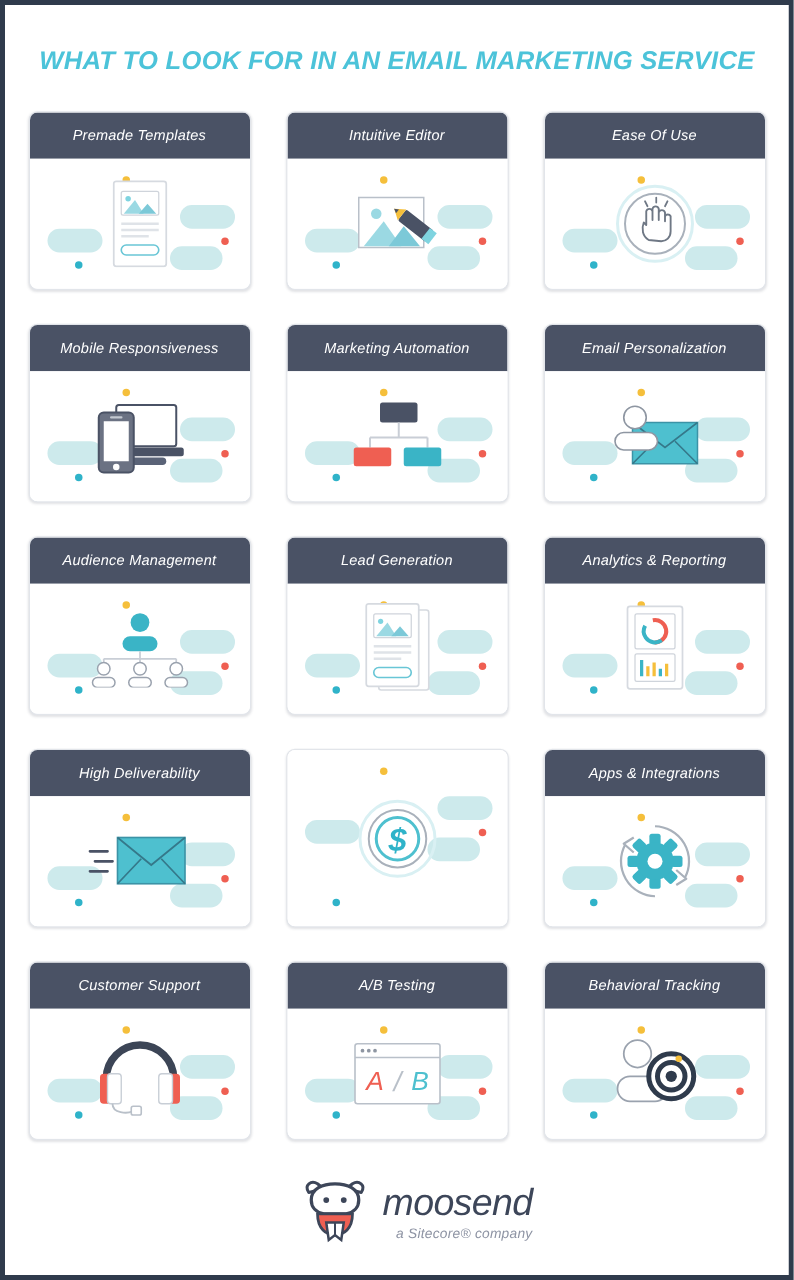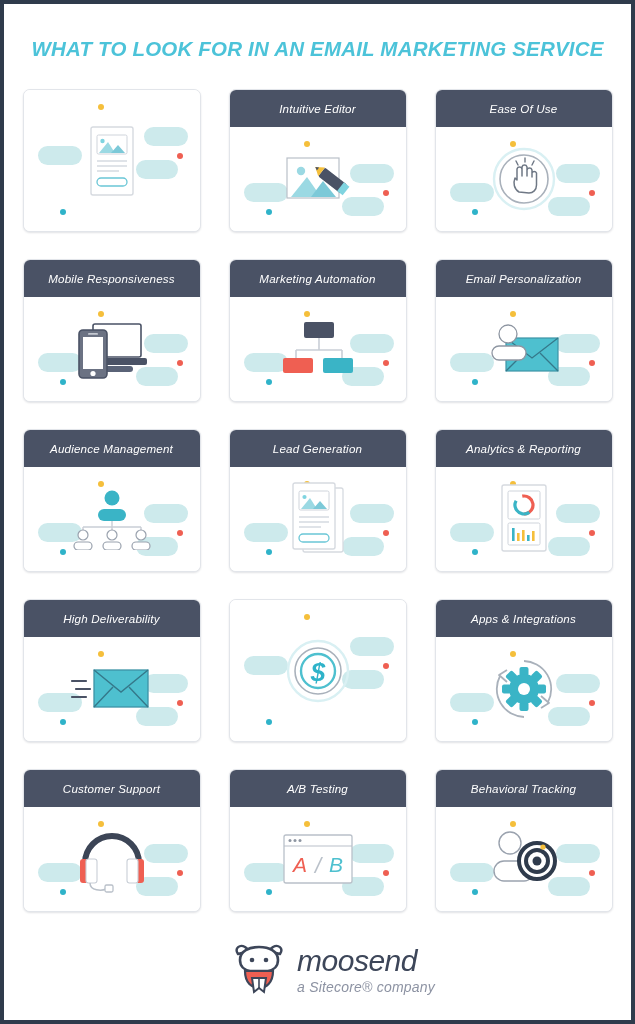--- a/index.html
+++ b/index.html
@@ -73,33 +73,34 @@
   
   #footer {
     position: absolute; left: 0; right: 0; bottom: 22px;
     display: flex; align-items: center; justify-content: center; gap: 9px; padding-left: 30px;
   }
   #wordmark { display: flex; flex-direction: column; align-items: flex-start; }
   #wordmark .big {
     font-size: 30px; color: #3d4659; font-weight: normal; letter-spacing: -.5px; line-height: 1;
   }
   #wordmark .small {
-    font-size: 14px; color: #8d93a3; letter-spacing: .2px; margin-top: 3px; align-self: flex-end;
+    font-size: 11px; color: #8d93a3; letter-spacing: .2px; margin-top: 3px; align-self: flex-end;
   }
 </style>
 </head>
 <body>
 
 <div id="page">
 
   <h1 id="title">WHAT TO LOOK FOR IN AN EMAIL MARKETING SERVICE</h1>
 
   <div id="grid">
 
     <div class="card">
+      <div class="card-head">Premade Templates</div>
       <div class="card-body">
         <span class="blob b1"></span>
         <span class="blob b2"></span>
         <span class="blob b3"></span>
         <span class="dot yellow"></span>
         <span class="dot red"></span>
         <span class="dot teal"></span>
         <div class="art">
           <svg width="52" height="70" viewBox="0 0 52 70">
             <rect x="5" y="1" width="42" height="68" rx="2" fill="#fff" stroke="#d6dae0" stroke-width="1.4"></rect>

